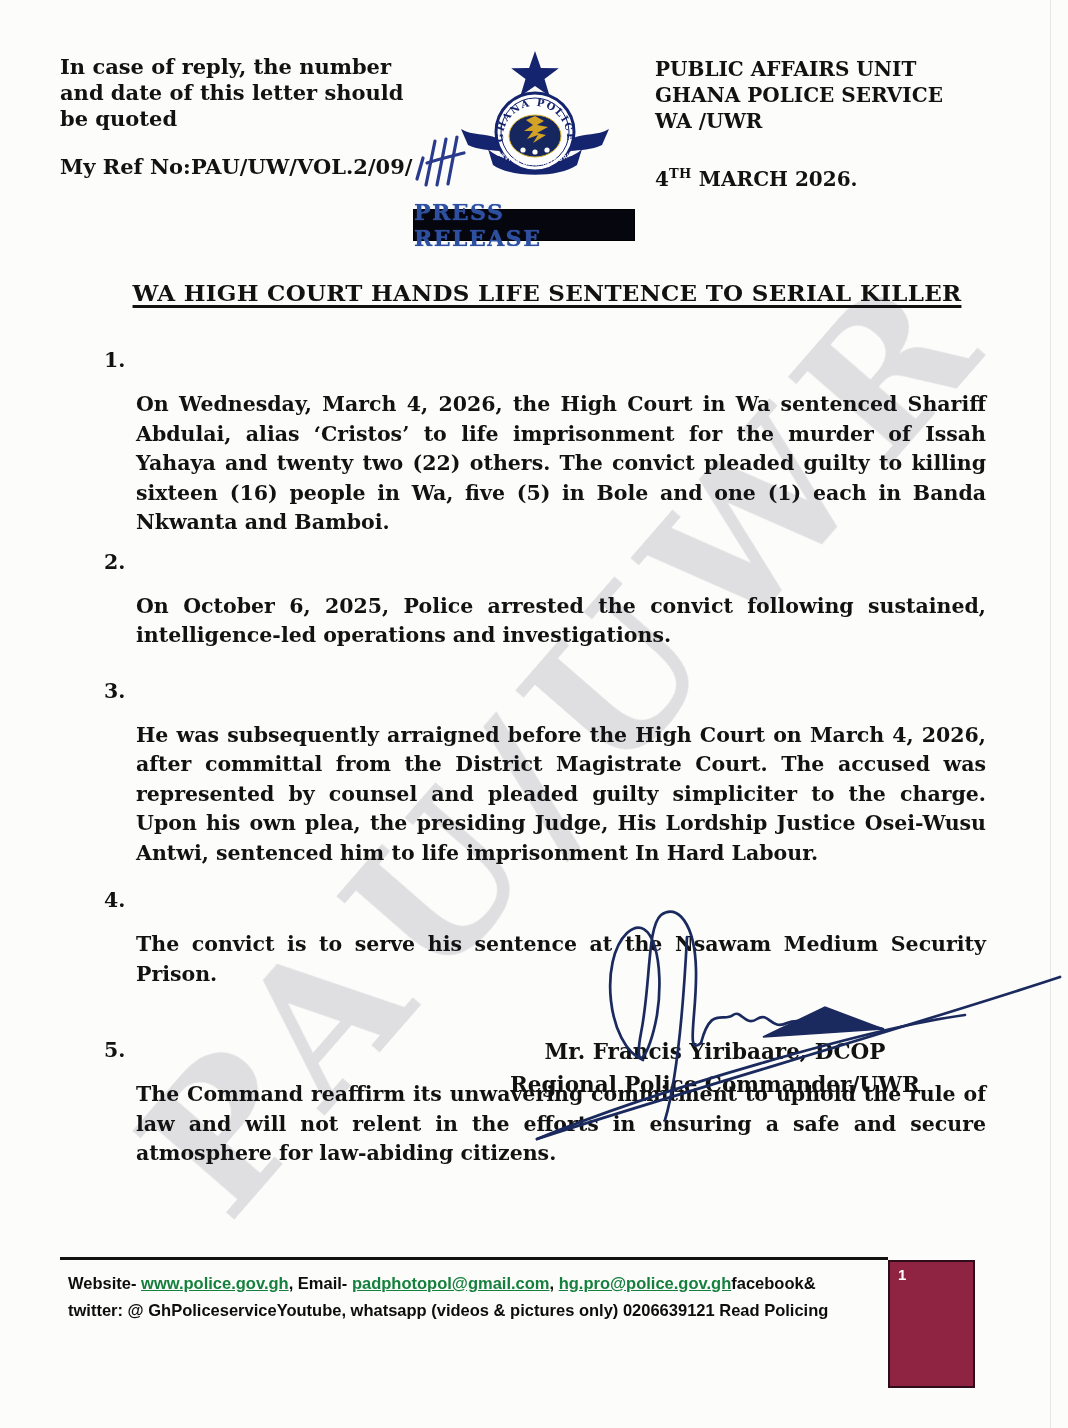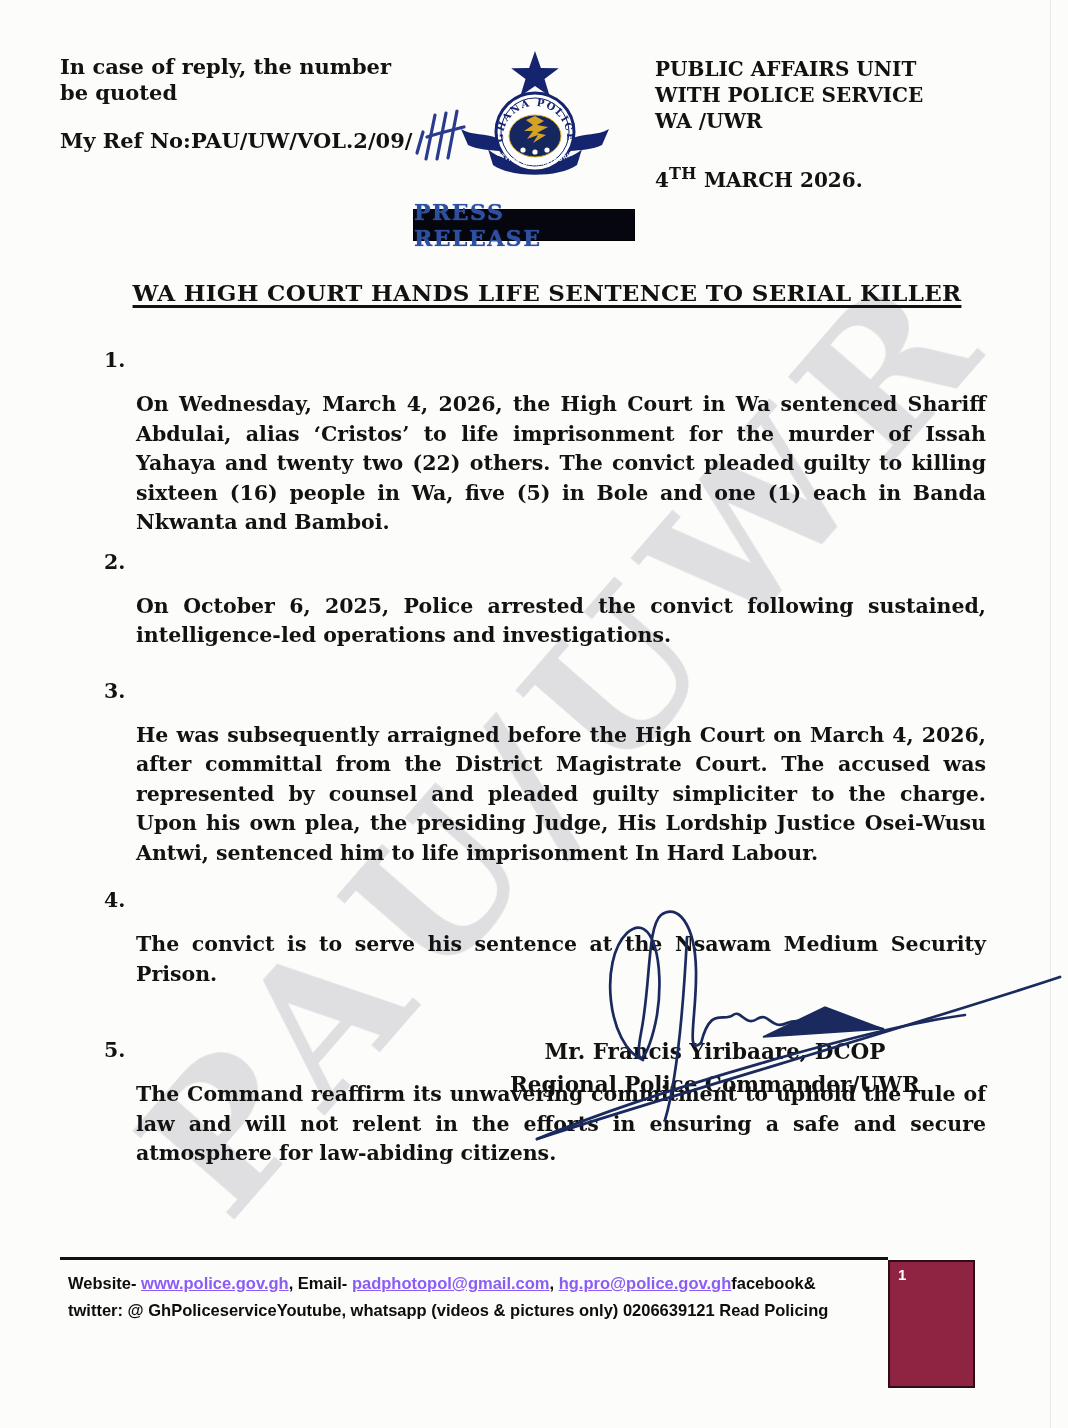--- a/index.html
+++ b/index.html
@@ -23,21 +23,21 @@
     filter:blur(0.6px);
   }
   .content{position:relative;z-index:1;}
   
   .reply-note{position:absolute;left:60px;top:54px;font-size:21px;font-weight:700;line-height:26px;}
   .ref-line{white-space:nowrap;}
   .ref-line .hand{display:inline-block;vertical-align:-16px;margin-left:2px;}
   .crest{position:absolute;left:453px;top:50px;width:164px;height:140px;}
   .unit-block{position:absolute;left:655px;top:56px;font-size:20px;font-weight:700;line-height:26px;}
   .date-line{margin-top:27px;}
-  .date-line sup{font-size:16px;vertical-align:super;letter-spacing:0.5px;}
+  .date-line sup{font-size:13px;vertical-align:super;letter-spacing:0.5px;}
   
   .banner{
     position:absolute;left:413px;top:209px;width:220px;height:30px;
     background:#06060f;border:1px solid #000;
     display:flex;align-items:center;justify-content:center;
   }
   .banner span{
     color:#2d4fa0;font-weight:bold;font-size:22px;letter-spacing:1.5px;
     text-shadow:0 0 1px #4a6ccf;
   }
@@ -58,41 +58,42 @@
   .para:nth-child(3){margin-bottom:18px;}
   .para:nth-child(4){margin-bottom:47px;}
   
   .sig-block{position:absolute;left:465px;top:1035px;width:500px;text-align:center;
     font-size:21.5px;font-weight:bold;line-height:33px;}
   .sig-svg{position:absolute;left:495px;top:875px;width:575px;height:290px;pointer-events:none;}
   
   .footer-rule{position:absolute;left:60px;top:1257px;width:828px;height:3px;background:#111;}
   .footer-text{position:absolute;left:68px;top:1270px;width:790px;
     font-family:"Liberation Sans",sans-serif;font-weight:bold;font-size:16.5px;line-height:26.5px;color:#0d0d0d;}
-  .footer-text a{color:#8b5cf6;text-decoration:underline;}
+  .footer-text a{color:#15803d;text-decoration:underline;}
   .page-badge{
     position:absolute;left:888px;top:1260px;width:87px;height:128px;
     background:#8f2342;border:2px solid #2e0c19;box-sizing:border-box;
     color:#fff;font-family:"Liberation Sans",sans-serif;font-weight:bold;font-size:15px;
     padding:4px 0 0 8px;
   }
   .scan-edge{position:absolute;left:1050px;top:0;width:1px;height:1428px;background:rgba(0,0,0,0.08);}
 </style>
 </head>
 <body>
 
 <div class="page">
 
   <div class="watermark">PAU/UWR</div>
 
   <div class="content">
 
     <div class="reply-note">
       <div id="reply-lines">
           <div>In case of reply, the number</div>
+          <div>and date of this letter should</div>
           <div>be quoted</div>
         </div>
       <div class="ref-line">
         <span>My Ref No:</span><span style="font-weight:700;">PAU/UW/VOL.2/09/</span><span class="hand" title="">
           <svg width="52" height="58" viewBox="0 0 52 58">
             <g stroke="#2a3a8c" stroke-width="3.2" stroke-linecap="round" fill="none">
               <path d="M9,26 C7,33 5,40 3,47"></path>
               <path d="M21,9 C18,24 15,38 12,53"></path>
               <path d="M32,7 C29,22 26,38 23,53"></path>
               <path d="M43,5 C40,21 37,37 34,52"></path>
@@ -132,21 +133,21 @@
 
         <text font-family="Liberation Sans, sans-serif" font-size="5.6" font-weight="bold" fill="#ffffff" letter-spacing="0.9">
           <textPath href="#arcBot" startOffset="50%" text-anchor="middle">SERVICE WITH INTEGRITY</textPath>
         </text>
       </svg>
     </div>
 
     <div class="unit-block">
       <div id="unit-lines">
           <div>PUBLIC AFFAIRS UNIT</div>
-          <div>WITH POLICE SERVICE</div>
+          <div>GHANA POLICE SERVICE</div>
           <div>WA /UWR</div>
         </div>
       <div class="date-line">
         <span>4</span><sup>TH</sup><span> MARCH 2026.</span>
       </div>
     </div>
 
     <div class="banner">
       <span>PRESS RELEASE</span>
     </div>

